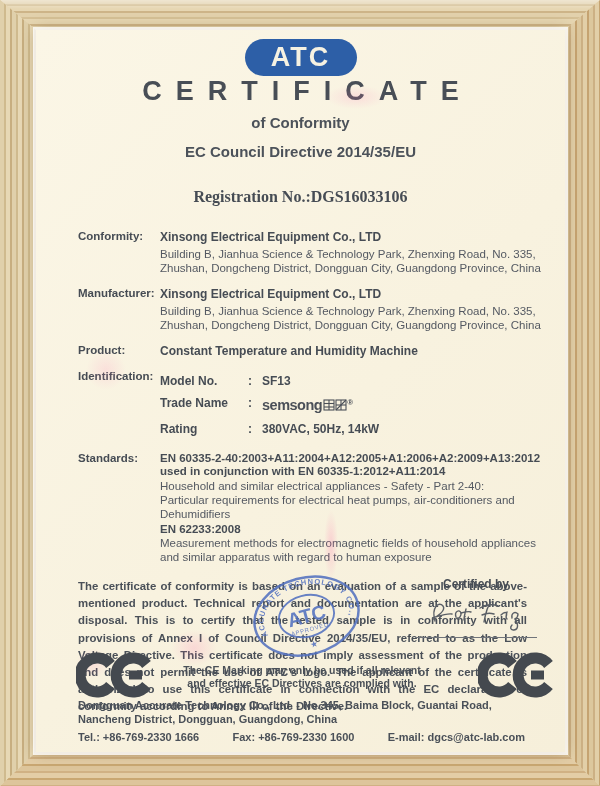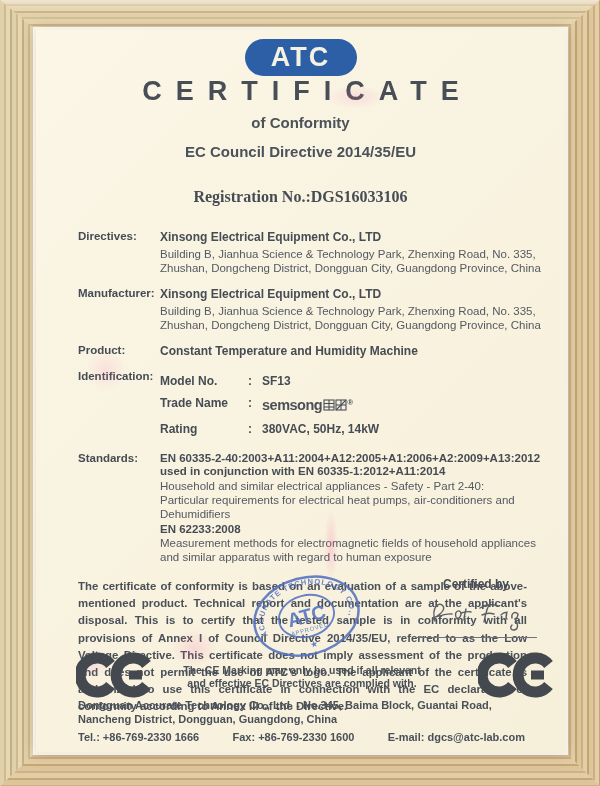--- a/index.html
+++ b/index.html
@@ -125,21 +125,21 @@
     </div>
     <div class="cert-title">CERTIFICATE</div>
     <div class="sub1">of Conformity</div>
     <div class="sub2">EC Council Directive 2014/35/EU</div>
     <div class="registration">Registration No.:DGS16033106</div>
   </div>
 
   <div class="rows">
 
     <div class="frow">
-      <div class="flabel">Directives:</div>
+      <div class="flabel">Conformity:</div>
       <div class="fvalue">
         <div class="co-name">Xinsong Electrical Equipment Co., LTD</div>
         <div class="addr">Building B, Jianhua Science &amp; Technology Park, Zhenxing Road, No. 335, Zhushan, Dongcheng District, Dongguan City, Guangdong Province, China</div>
       </div>
     </div>
 
     <div class="frow">
       <div class="flabel">Manufacturer:</div>
       <div class="fvalue">
         <div class="co-name">Xinsong Electrical Equipment Co., LTD</div>

